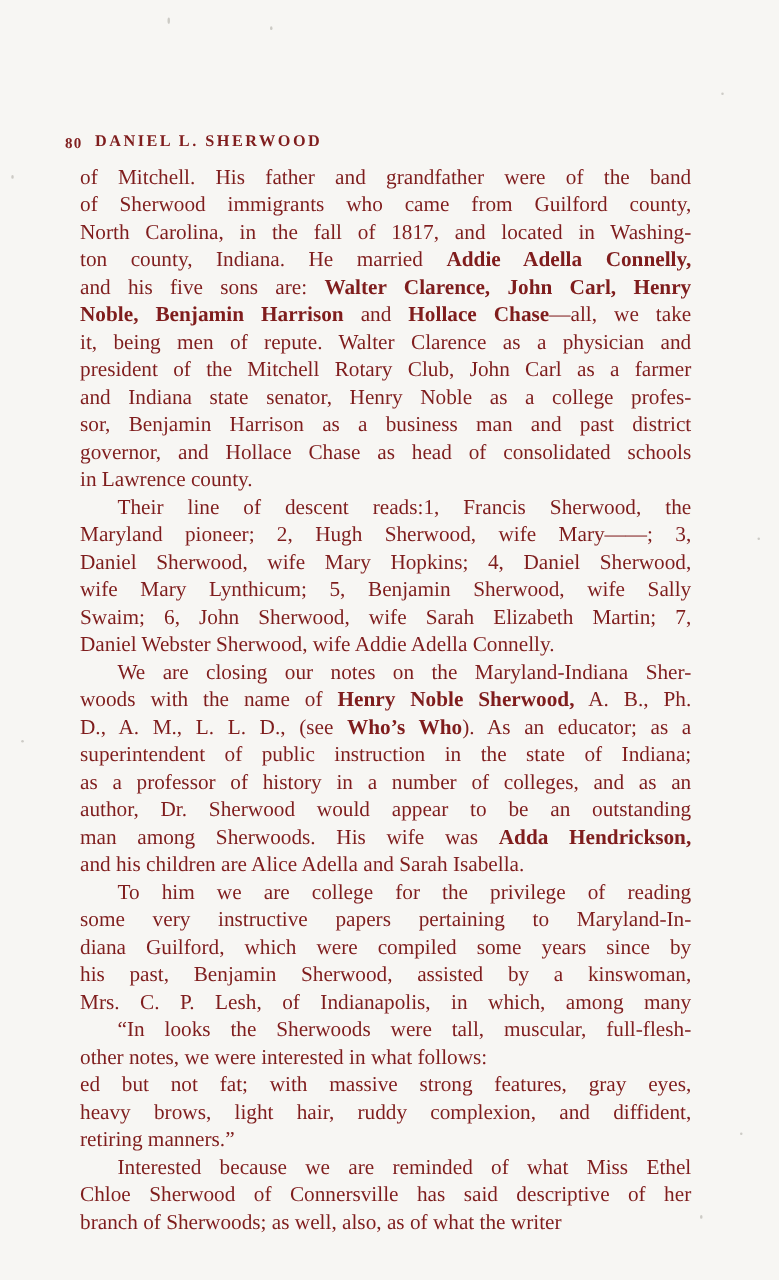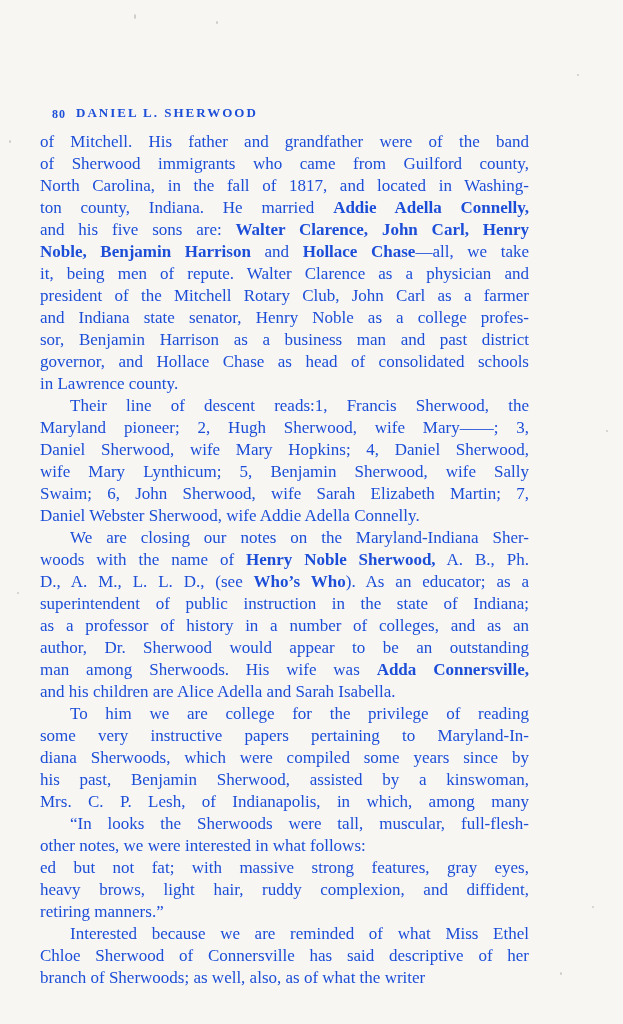--- a/index.html
+++ b/index.html
@@ -5,21 +5,21 @@
   html, body {
     margin: 0;
     padding: 0;
     background: #f6f5f2;
   }
   .page {
     position: relative;
     width: 623px;
     height: 1024px;
     background: #f7f6f3;
-    color: #1d4ed8;
+    color: #7f1d1d;
     font-family: "Liberation Serif", "DejaVu Serif", serif;
     overflow: hidden;
   }
   .running-header {
     position: absolute;
     top: 105px;
     left: 52px;
     width: 488px;
     height: 18px;
   }
@@ -35,21 +35,21 @@
     text-align: left;
     padding-left: 24px;
     font-weight: bold;
     font-size: 13px;
     letter-spacing: 2px;
     white-space: nowrap;
   }
   .page-text {
     position: absolute;
     top: 131px;
-    left: 40px;
+    left: 64px;
     width: 489px;
     font-size: 17px;
     line-height: 22px;
   }
   .line {
     text-align: justify;
     text-align-last: justify;
     white-space: normal;
   }
   .line.last {
@@ -96,25 +96,25 @@
       <div class="line"><span>Daniel Sherwood, wife Mary Hopkins; 4, Daniel Sherwood,</span></div>
       <div class="line"><span>wife Mary Lynthicum; 5, Benjamin Sherwood, wife Sally</span></div>
       <div class="line"><span>Swaim; 6, John Sherwood, wife Sarah Elizabeth Martin; 7,</span></div>
       <div class="line last"><span>Daniel Webster Sherwood, wife Addie Adella Connelly.</span></div>
       <div class="line indent"><span>We are closing our notes on the Maryland-Indiana Sher-</span></div>
       <div class="line"><span>woods with the name of </span><span class="b">Henry Noble Sherwood,</span><span> A. B., Ph.</span></div>
       <div class="line"><span>D., A. M., L. L. D., (see </span><span class="b">Who’s Who</span><span>).  As an educator; as a</span></div>
       <div class="line"><span>superintendent of public instruction in the state of Indiana;</span></div>
       <div class="line"><span>as a professor of history in a number of colleges, and as an</span></div>
       <div class="line"><span>author, Dr. Sherwood would appear to be an outstanding</span></div>
-      <div class="line"><span>man among Sherwoods.  His wife was </span><span class="b">Adda Connersville,</span></div>
+      <div class="line"><span>man among Sherwoods.  His wife was </span><span class="b">Adda Hendrickson,</span></div>
       <div class="line last"><span>and his children are Alice Adella and Sarah Isabella.</span></div>
       <div class="line indent"><span>To him we are college for the privilege of reading</span></div>
       <div class="line"><span>some very instructive papers pertaining to Maryland-In-</span></div>
-      <div class="line"><span>diana Sherwoods, which were compiled some years since by</span></div>
+      <div class="line"><span>diana Guilford, which were compiled some years since by</span></div>
       <div class="line"><span>his past, Benjamin Sherwood, assisted by a kinswoman,</span></div>
       <div class="line"><span>Mrs. C. P. Lesh, of Indianapolis, in which, among many</span></div>
       <div class="line indent"><span>“In looks the Sherwoods were tall, muscular, full-flesh-</span></div>
       <div class="line last"><span>other notes, we were interested in what follows:</span></div>
       <div class="line"><span>ed but not fat; with massive strong features, gray eyes,</span></div>
       <div class="line"><span>heavy brows, light hair, ruddy complexion, and diffident,</span></div>
       <div class="line last"><span>retiring manners.”</span></div>
       <div class="line indent"><span>Interested because we are reminded of what Miss Ethel</span></div>
       <div class="line"><span>Chloe Sherwood of Connersville has said descriptive of her</span></div>
       <div class="line last"><span>branch of Sherwoods; as well, also, as of what the writer</span></div>

